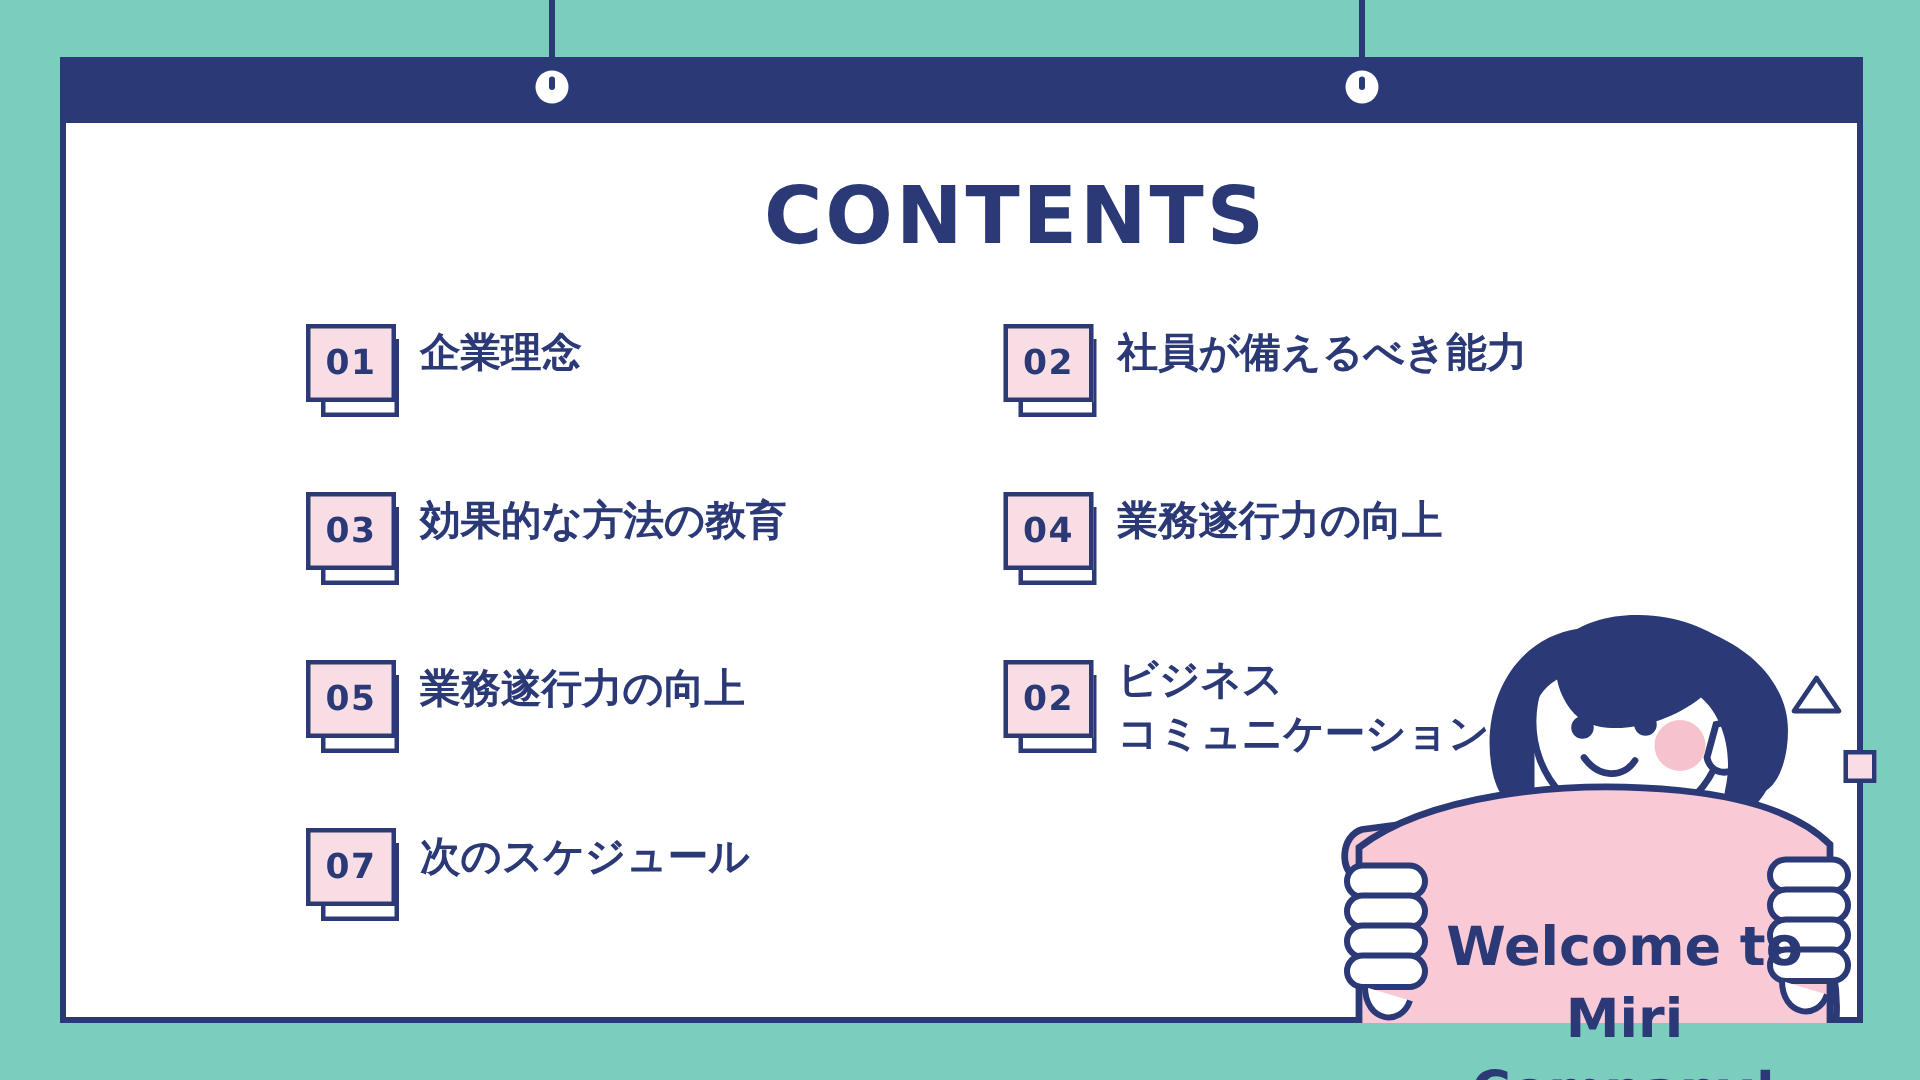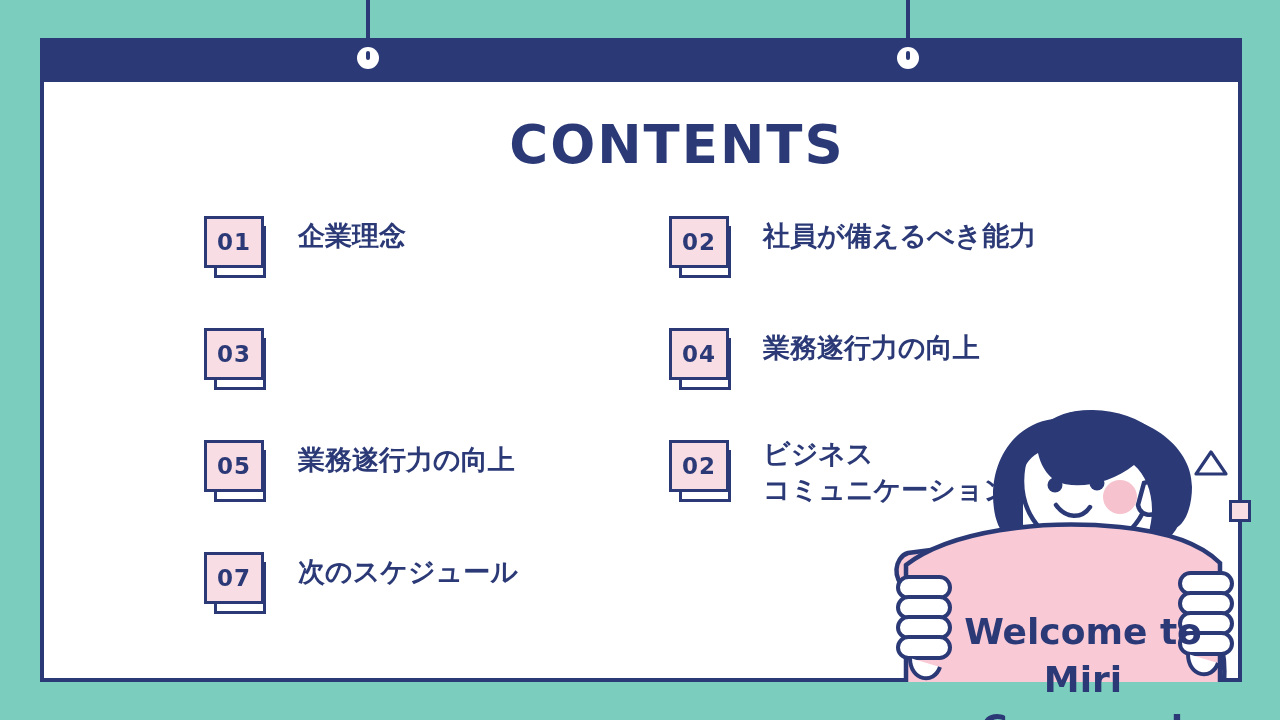--- a/index.html
+++ b/index.html
@@ -72,21 +72,21 @@
   .badge-front{
     position:absolute; left:0; top:0;
     width:60px; height:52px;
     background:#f9dde4; border:3px solid #2b3a77;
     display:flex; align-items:center; justify-content:center;
     font-size:23px; font-weight:bold; color:#2b3a77;
     letter-spacing:1px;
     font-family:"DejaVu Sans","Liberation Sans",sans-serif;
   }
   .row-label{
-    margin-left:30px;
+    margin-left:12px;
     font-size:27px; color:#2b3a77; font-weight:600;
     line-height:1.35;
     white-space:pre-line;
     padding-top:6px;
     font-family:"DejaVu Sans","Liberation Sans",sans-serif;
   }
 
   
   .deco-triangle{
     position:absolute; left:1193px; top:448px; z-index:6;
@@ -141,20 +141,21 @@
         <div class="badge-front">02</div>
       </div>
       <div class="row-label">社員が備えるべき能力</div>
     </div>
 
     <div class="row">
       <div class="badge-wrap">
         <div class="badge-back"></div>
         <div class="badge-front">03</div>
       </div>
+      <div class="row-label">効果的な方法の教育</div>
     </div>
 
     <div class="row">
       <div class="badge-wrap">
         <div class="badge-back"></div>
         <div class="badge-front">04</div>
       </div>
       <div class="row-label">業務遂行力の向上</div>
     </div>
 

